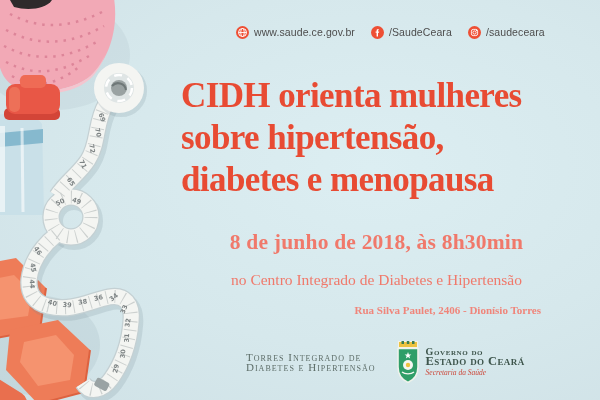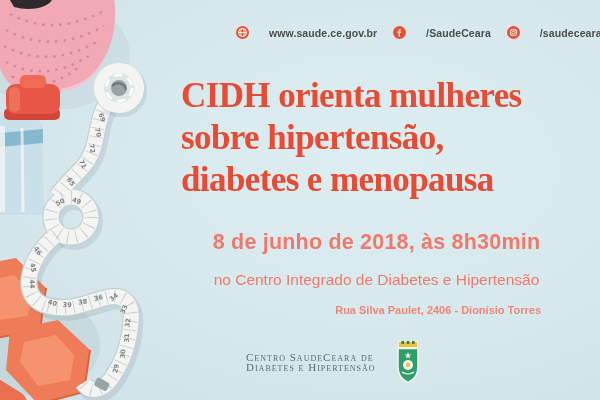--- a/index.html
+++ b/index.html
@@ -4,28 +4,28 @@
 <style>
   html,body{margin:0;padding:0;}
   .canvas{
     position:relative;width:600px;height:400px;overflow:hidden;
     background:radial-gradient(ellipse at 62% 42%, #dceef2 0%, #d6e8ec 55%, #cfe1e6 100%);
     font-family:"Liberation Sans",sans-serif;
   }
   .photo{position:absolute;left:0;top:0;}
   
   .header{position:absolute;left:236px;top:26px;display:flex;align-items:center;gap:16px;}
-  .h-item{display:flex;align-items:center;gap:20px;color:#4d4d4d;font-size:10.5px;font-weight:700;letter-spacing:0.1px;}
+  .h-item{display:flex;gap:5px;color:#4d4d4d;font-size:10.5px;font-weight:400;letter-spacing:0.1px;}
   .h-icon{width:13px;height:13px;flex:0 0 auto;display:block;}
   
   .title{position:absolute;left:181px;top:75px;font-family:"Liberation Serif",serif;
     font-weight:700;font-size:35px;line-height:42px;color:#e84b33;letter-spacing:-0.6px;}
   
   .event{position:absolute;left:198px;top:230px;width:357px;text-align:center;
-    font-family:Liberation Sans, sans-serif;color:#f0796b;}
+    font-family:Liberation Serif, serif;color:#f0796b;}
   .event-datetime{font-size:21.5px;font-weight:700;letter-spacing:0.2px;}
   .event-venue{font-size:15.5px;margin-top:16px;}
   .event-address{font-size:11px;font-weight:700;margin-top:15px;text-align:right;
     padding-right:14px;color:#f0857a;}
   
   .footer{position:absolute;left:246px;top:338px;height:48px;display:flex;align-items:center;}
   .cidh{font-family:"Liberation Serif",serif;font-variant:small-caps;color:#5d6d68;
     font-size:11px;line-height:10px;letter-spacing:1px;margin-right:20px;}
   .shield{margin-right:6px;display:block;}
   .gov{font-family:"Liberation Serif",serif;color:#3e554c;}
@@ -183,29 +183,34 @@
   </div>
 
   <div class="event">
     <div class="event-datetime">8 de junho de 2018, às 8h30min</div>
     <div class="event-venue">no Centro Integrado de Diabetes e Hipertensão</div>
     <div class="event-address">Rua Silva Paulet, 2406 - Dionísio Torres</div>
   </div>
 
   <div class="footer">
     <div class="cidh">
-      <div>Centro SaudeCeara de</div>
+      <div>Torres Integrado de</div>
       <div>Diabetes e Hipertensão</div>
     </div>
     <svg class="shield" width="24" height="42" viewBox="0 0 24 42">
       <rect x="2.5" y="0.5" width="19" height="6" fill="#edc23f" stroke="#f6f2e4" stroke-width="1"></rect>
       <rect x="5.5" y="0" width="2.5" height="3" fill="#3c7d52"></rect>
       <rect x="10.8" y="0" width="2.5" height="3" fill="#3c7d52"></rect>
       <rect x="16" y="0" width="2.5" height="3" fill="#3c7d52"></rect>
       <path d="M 2,7.5 L 22,7.5 L 22,26 C 22,34 17.5,39 12,41.5 C 6.5,39 2,34 2,26 Z" fill="#2f9e68" stroke="#eef2ec" stroke-width="1.6"></path>
       <polygon points="12,11 12.9,13.4 15.4,13.4 13.4,15 14.1,17.4 12,16 9.9,17.4 10.6,15 8.6,13.4 11.1,13.4" fill="#ffffff"></polygon>
       <circle cx="12" cy="24" r="5" fill="#f5f7f2"></circle>
       <circle cx="12" cy="24" r="2.2" fill="#edc23f"></circle>
       <path d="M 6,31 C 9,33.5 15,33.5 18,31" fill="none" stroke="#f5f7f2" stroke-width="1.4"></path>
     </svg>
+    <div class="gov">
+      <div class="gov-l1">Governo do</div>
+      <div class="gov-l2">Estado do Ceará</div>
+      <div class="gov-l3">Secretaria da Saúde</div>
+    </div>
   </div>
 
 </div>
 
 </body></html>

